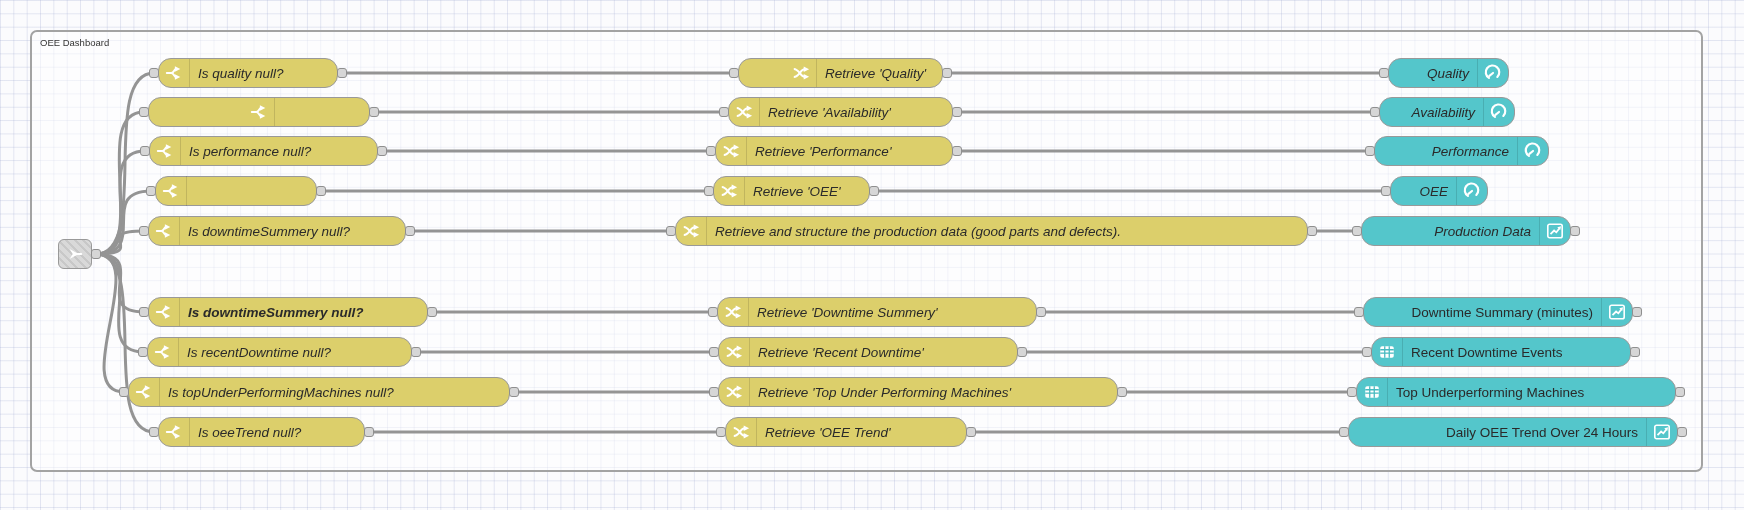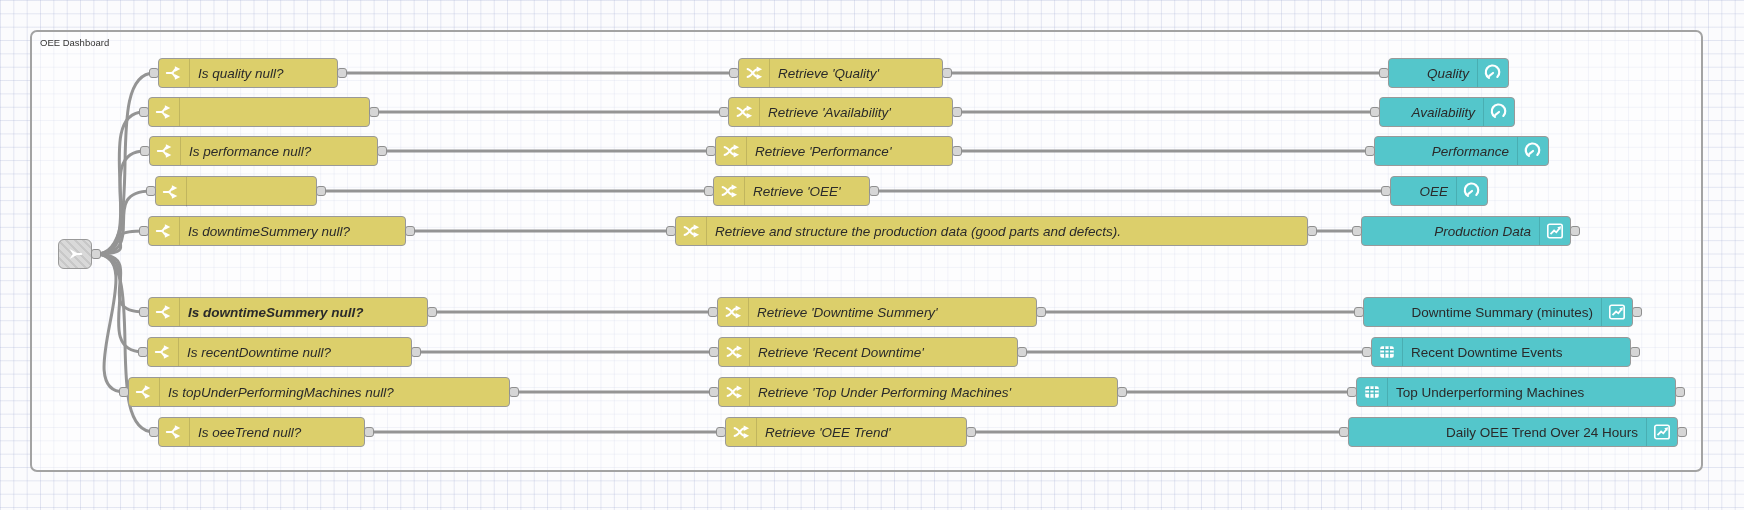--- a/index.html
+++ b/index.html
@@ -22,22 +22,22 @@
   }
   #group-label{
     position:absolute;left:8px;top:5px;
     font-size:9.5px;color:#333;white-space:nowrap;
   }
   #wires{position:absolute;left:0;top:0;width:1744px;height:510px;}
   #wires path{stroke:var(--wire,#949494);stroke-width:3;fill:none;stroke-linecap:round;}
   .node{
     position:absolute;height:30px;box-sizing:border-box;
     border:1px solid var(--node-border,#999);
-    border-radius:4px;
-    display:flex;align-items:stretch;
+    border-radius:13px;
+    display:flex;align-items:stretch;justify-content:center;
   }
   .node.switch,.node.change{background:var(--switch-node,#dccf6b);}
   .node.gauge,.node.chart,.node.table{background:var(--dashboard-node,#54c6cb);}
   .node.link{
     background:#d9d9d9;
     background-image:repeating-linear-gradient(45deg, rgba(0,0,0,0.08) 0 2px, transparent 2px 6px);
     border-radius:6px;align-items:center;justify-content:center;
   }
   .iconstrip{flex:0 0 30px;width:30px;display:flex;align-items:center;justify-content:center;}
   .iconstrip.left{border-right:1px solid rgba(0,0,0,0.12);}
@@ -205,21 +205,21 @@
           <svg viewBox="0 0 20 20">
             <path d="M2 10 H7 C10 10 10 6 12 5.5 M7 10 C10 10 10 14 12 14.5" fill="none" stroke="#fff" stroke-width="2.2" stroke-linecap="round"></path>
             <path d="M11 2.5 L17 5.5 L11 8.5 Z" fill="#fff"></path>
             <path d="M11 11.5 L17 14.5 L11 17.5 Z" fill="#fff"></path>
           </svg>
         </span>
         <span class="nlabel italic">Is oeeTrend null?</span>
         <span class="port in"></span>
         <span class="port out"></span>
       </div>
-      <div class="node change" style="left: 738px; top: 58px; width: 205px;">
+      <div class="node change" style="left: 738px; top: 58px; width: 205px; padding-left: 47px;">
         <span class="iconstrip left">
           <svg viewBox="0 0 20 20">
             <path d="M2 5.5 C8 5.5 9 14 14 14.2 M2 14.5 C8 14.5 9 6 14 5.8" fill="none" stroke="#fff" stroke-width="2.2"></path>
             <path d="M13 11.2 L19 14.2 L13 17.2 Z" fill="#fff"></path>
             <path d="M13 2.8 L19 5.8 L13 8.8 Z" fill="#fff"></path>
           </svg>
         </span>
         <span class="nlabel italic">Retrieve 'Quality'</span>
         <span class="port in"></span>
         <span class="port out"></span>

